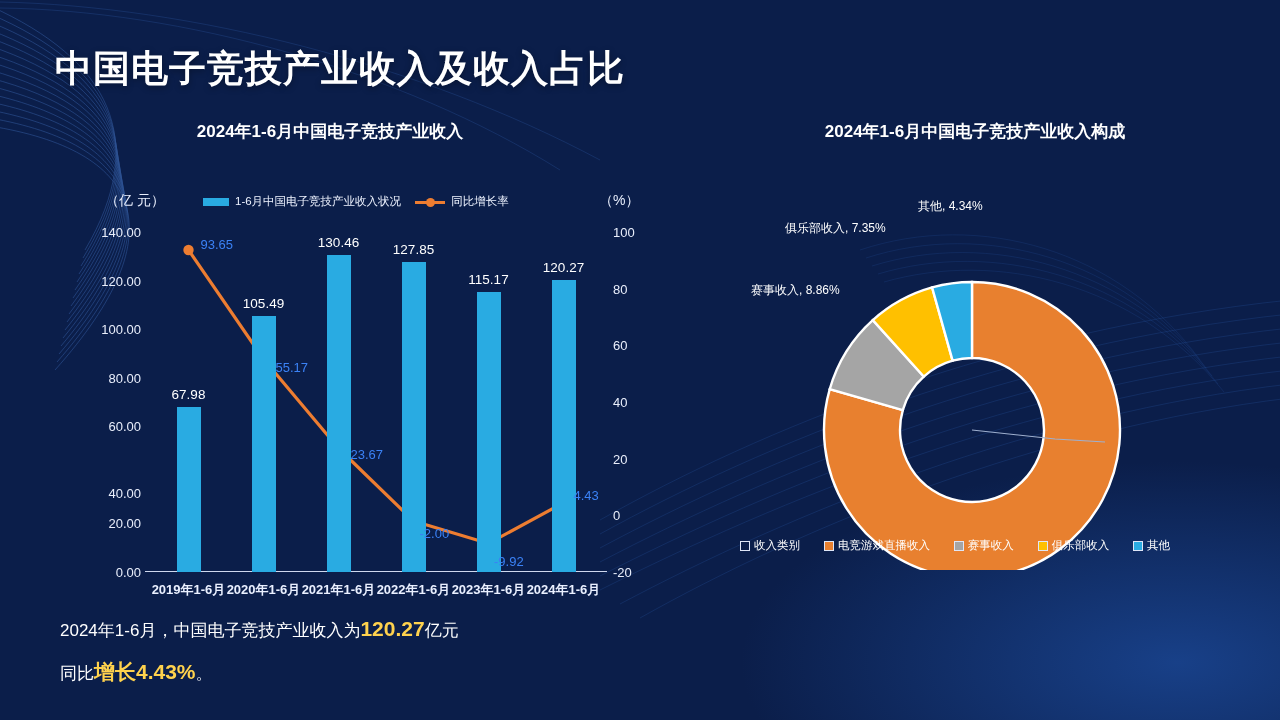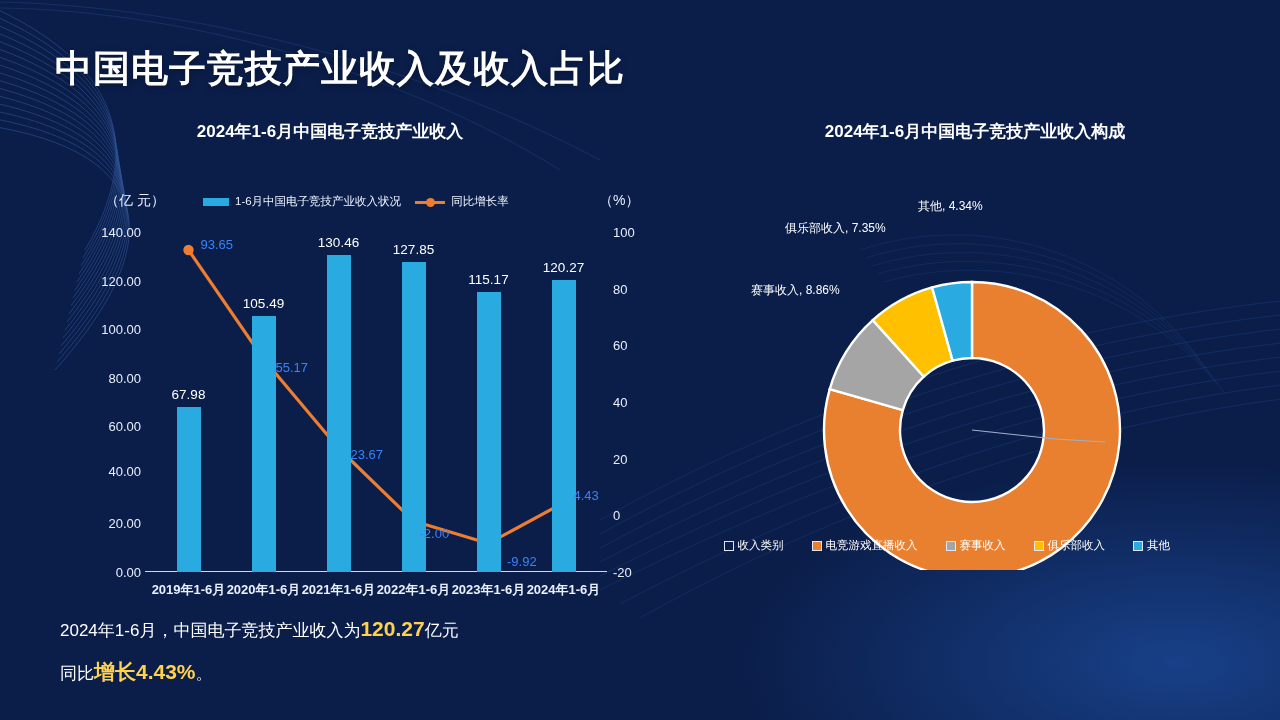--- a/index.html
+++ b/index.html
@@ -61,21 +61,21 @@
   .xlab{position:absolute;top:100%;margin-top:9px;transform:translateX(-50%);
     font-size:13px;color:#eaf0ff;white-space:nowrap;font-weight:bold;}
   .lsvg{position:absolute;inset:0;overflow:visible;}
 
   
   .rchart{position:absolute;left:650px;top:150px;width:630px;height:420px;}
   .donut-lab{position:absolute;font-size:12px;color:#ffffff;white-space:nowrap;line-height:1.35;margin-top:7px;}
   .donut-lab.c{text-align:center;}
 
   .pie-legend{position:absolute;left:740px;top:538px;width:430px;
-    display:flex;justify-content:flex-end;align-items:center;gap:28px;}
+    display:flex;justify-content:space-between;align-items:center;gap:2px;}
   .pl-item{display:flex;align-items:center;gap:4px;font-size:11.5px;color:#ffffff;white-space:nowrap;}
   .pl-sw{width:8px;height:8px;display:inline-block;border:1px solid #dfe6f7;}
 
   
   .footer{position:absolute;font-size:17px;line-height:41px;color:#ffffff;}
   #footer-left{left:60px;top:608px;width:520px;}
   #footer-right{left:600px;top:608px;width:660px;text-align:center;}
   .hl{color:#FFD24D;font-weight:bold;font-size:21px;}
   .hl-s{color:#FFD24D;font-weight:bold;font-size:19px;}
 </style>
@@ -156,21 +156,21 @@
           <path d="M37.5 17.991666666666674 L112.5 127.01833333333332 L187.5 216.26833333333332 L262.5 289 L337.5 311.44 L412.5 270.78166666666664 " fill="none" stroke="#ED7D31" stroke-width="3.2" stroke-linejoin="round" stroke-linecap="round"></path>
           <circle cx="37.5" cy="17.991666666666674" r="5.2" fill="#ED7D31"></circle>
           <circle cx="112.5" cy="127.01833333333332" r="5.2" fill="#ED7D31"></circle>
           <circle cx="187.5" cy="216.26833333333332" r="5.2" fill="#ED7D31"></circle>
           <circle cx="262.5" cy="289" r="5.2" fill="#ED7D31"></circle>
           <circle cx="337.5" cy="311.44" r="5.2" fill="#ED7D31"></circle>
           <circle cx="412.5" cy="270.78166666666664" r="5.2" fill="#ED7D31"></circle>
         </svg>
     <div class="ytick" style="top: 340px; padding-left: 45px;">0.00</div>
         <div class="ytick" style="top: 291.429px;">20.00</div>
-        <div class="ytick" style="top: 239px;">40.00</div>
+        <div class="ytick" style="top: 261px;">40.00</div>
         <div class="ytick" style="top: 194.286px;">60.00</div>
         <div class="ytick" style="top: 145.714px;">80.00</div>
         <div class="ytick" style="top: 97.1429px;">100.00</div>
         <div class="ytick" style="top: 48.5714px;">120.00</div>
         <div class="ytick" style="top: 0px;">140.00</div>
         <div class="ytick2" style="top: 340px;">-20</div>
         <div class="ytick2" style="top: 283.333px;">0</div>
         <div class="ytick2" style="top: 226.667px;">20</div>
         <div class="ytick2" style="top: 170px;">40</div>
         <div class="ytick2" style="top: 113.333px;">60</div>
@@ -191,21 +191,21 @@
         <div class="xlab" style="left: 37.5px;">2019年1-6月</div>
         <div class="xlab" style="left: 112.5px;">2020年1-6月</div>
         <div class="xlab" style="left: 187.5px; text-align: center;">2021年1-6月</div>
         <div class="xlab" style="left: 262.5px;">2022年1-6月</div>
         <div class="xlab" style="left: 337.5px;">2023年1-6月</div>
         <div class="xlab" style="left: 412.5px;">2024年1-6月</div>
         <div class="pt-label" style="left: 49.5px; top: 4.99167px;">93.65</div>
         <div class="pt-label" style="left: 124.5px; top: 128.018px;">55.17</div>
         <div class="pt-label" style="left: 199.5px; top: 215.268px;">23.67</div>
         <div class="pt-label" style="left: 268.5px; top: 294px;">-2.00</div>
-        <div class="pt-label" style="left: 356px; top: 322.44px;">-9.92</div>
+        <div class="pt-label" style="left: 343px; top: 322.44px;">-9.92</div>
         <div class="pt-label" style="left: 422.5px; top: 255.782px;">4.43</div>
       </div>
   </div>
 
   <div class="chart-title" id="right-title">2024年1-6月中国电子竞技产业收入构成</div>
 
   <div class="rchart">
     <svg width="630" height="420" viewBox="0 0 630 420">
       <g id="donut-slices">
           <path d="M 322 132 A 148 148 0 1 1 179.7475175752499 239.15601336798574 L 252.79608963120265 260.12995244929033 A 72 72 0 1 0 322 208 Z" fill="#E8802F" stroke="#ffffff" stroke-width="2.4"></path>

